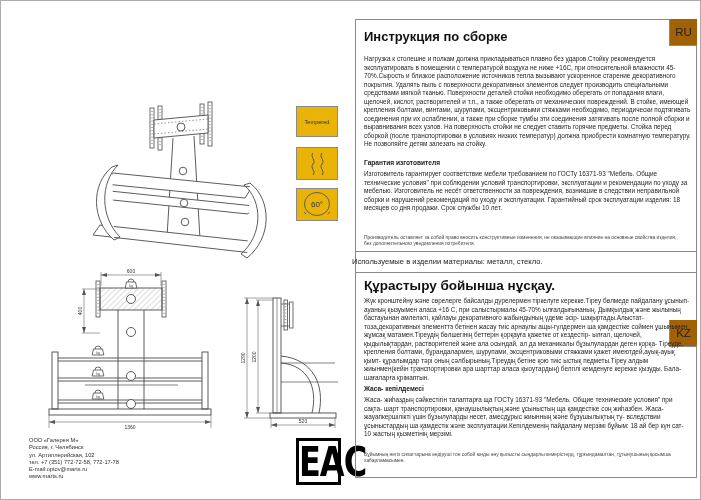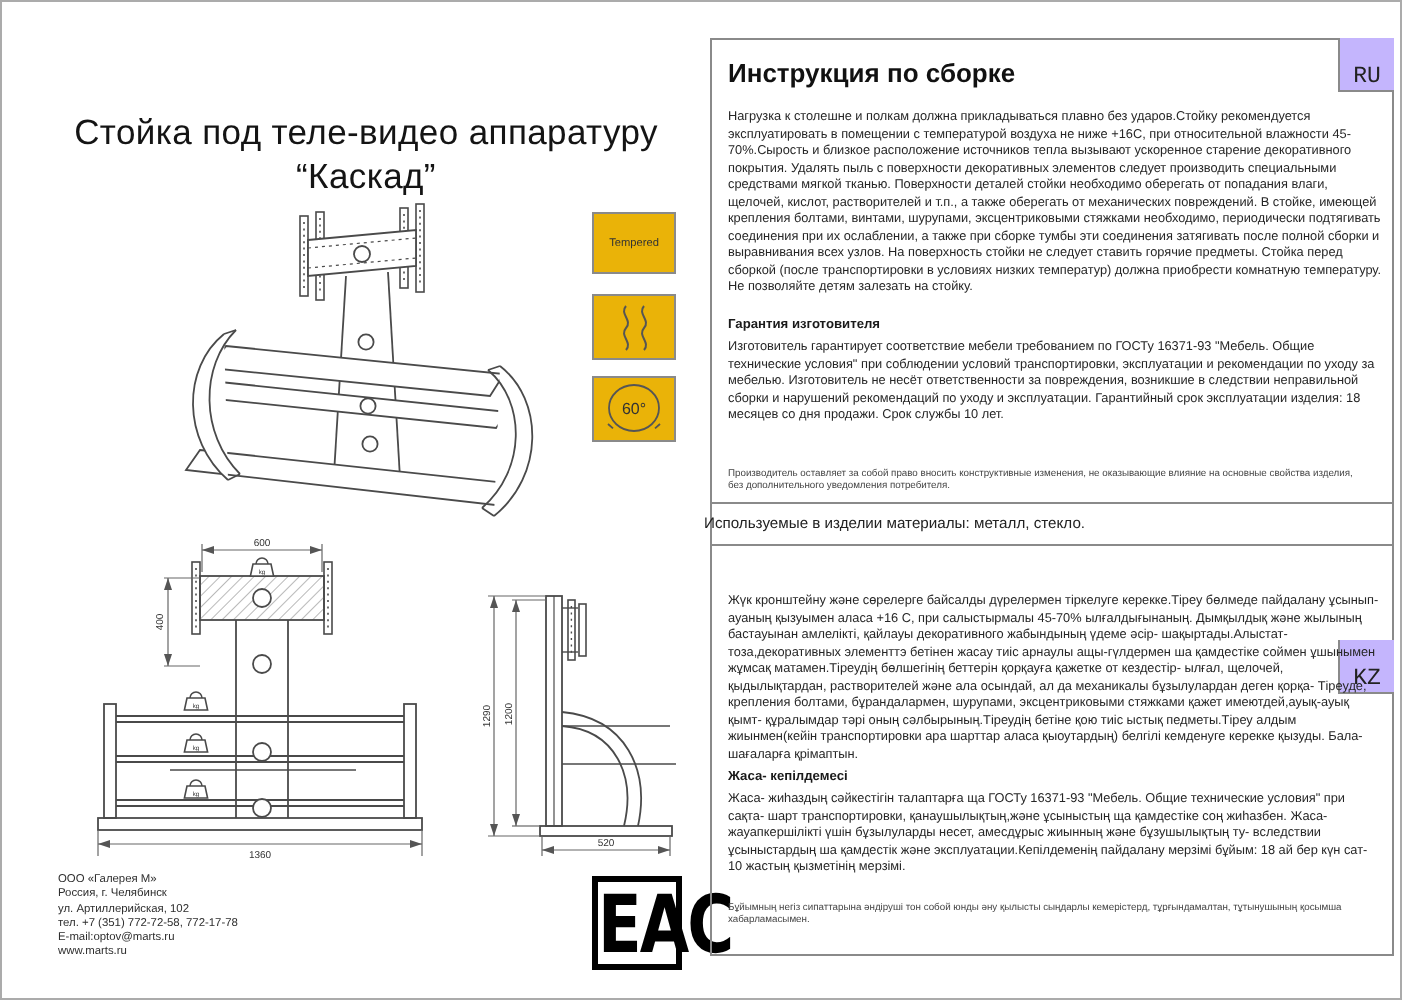--- a/index.html
+++ b/index.html
@@ -30,40 +30,36 @@
     border:3px solid #000;display:flex;align-items:center;justify-content:flex-start;
     font-weight:bold;font-size:32px;color:#000;letter-spacing:-1px;
     font-family:"DejaVu Sans",sans-serif;transform-origin:center;
   }
   .eac span{display:inline-block;transform:scaleY(1.25);}
   
   .right-box{left:354px;top:18px;width:342px;height:459px;border:1px solid #8a8a8a;box-sizing:border-box;}
   .hline{height:0;border-top:1px solid #8a8a8a;}
   .lang-badge{
     width:28px;height:27px;box-sizing:border-box;border-left:1px solid #8a8a8a;border-bottom:1px solid #8a8a8a;
-    display:flex;align-items:flex-end;justify-content:center;font-size:11.5px;color:#222;background:#c4b5fd;font-family:Liberation Mono, monospace;
+    display:flex;align-items:center;justify-content:center;font-size:11.5px;color:#222;background:#a16207;
   }
   .sec-heading{font-size:13px;font-weight:bold;color:#111;}
   .body-text{
     width:328px;font-size:6.4px;line-height:1.33;color:#262626;text-align:left;
     white-space:pre-line;
   }
   .sub-heading{font-size:6.6px;font-weight:bold;color:#1a1a1a;}
   .fine-print{width:320px;font-size:4.9px;line-height:1.3;color:#454545;white-space:pre-line;}
   .materials{font-size:7.6px;color:#222;}
 </style>
 </head>
 <body>
 
 <div id="page">
 
-  <div class="abs title">
-    <div>Стойка под теле-видео аппаратуру</div>
-    <div>“Каскад”</div>
-  </div>
 
   <div class="abs spec-box tempered">
     <span>Tempered</span>
   </div>
   <div class="abs spec-box waves">
     <svg width="40" height="31" viewBox="0 0 40 31">
       <g fill="none" stroke="#555" stroke-width="1">
         <path d="M16,5 c-3.5,4 3.5,7 0,11 c-3.5,4 3.5,7 0,11"></path>
         <path d="M25,5 c-3.5,4 3.5,7 0,11 c-3.5,4 3.5,7 0,11"></path>
       </g>
@@ -234,19 +230,20 @@
   <div class="abs body-text" style="left:363px;top:54px;">Нагрузка к столешне и полкам должна прикладываться плавно без ударов.Стойку рекомендуется эксплуатировать в помещении с температурой воздуха не ниже +16С, при относительной влажности 45-70%.Сырость и близкое расположение источников тепла вызывают ускоренное старение декоративного покрытия. Удалять пыль с поверхности декоративных элементов следует производить специальными средствами мягкой тканью. Поверхности деталей стойки необходимо оберегать от попадания влаги, щелочей, кислот, растворителей и т.п., а также оберегать от механических повреждений. В стойке, имеющей крепления болтами, винтами, шурупами, эксцентриковыми стяжками необходимо, периодически подтягивать соединения при их ослаблении, а также при сборке тумбы эти соединения затягивать после полной сборки и выравнивания всех узлов. На поверхность стойки не следует ставить горячие предметы. Стойка перед сборкой (после транспортировки в условиях низких температур) должна приобрести комнатную температуру. Не позволяйте детям залезать на стойку.</div>
   <div class="abs sub-heading" style="left:363px;top:158px;">Гарантия изготовителя</div>
   <div class="abs body-text" style="left:363px;top:169px;">Изготовитель гарантирует соответствие мебели требованием по ГОСТу 16371-93 "Мебель. Общие технические условия" при соблюдении условий транспортировки, эксплуатации и рекомендации по уходу за мебелью. Изготовитель не несёт ответственности за повреждения, возникшие в следствии неправильной сборки и нарушений рекомендаций по уходу и эксплуатации. Гарантийный срок эксплуатации изделия: 18 месяцев со дня продажи. Срок службы 10 лет.</div>
   <div class="abs fine-print" style="left:363px;top:234px;">Производитель оставляет за собой право вносить конструктивные изменения, не оказывающие влияние на основные свойства изделия, без дополнительного уведомления потребителя.</div>
 
   <div class="abs materials" style="left:351px;top:256px;">Используемые в изделии материалы: металл, стекло.</div>
 
   <div class="abs lang-badge" style="left:668px;top:271px;margin-top:48px;">
     <span>KZ</span>
   </div>
+  <div class="abs sec-heading" style="left:363px;top:277px;font-size:13.5px;">Құрастыру бойынша нұсқау.</div>
   <div class="abs body-text" style="left:363px;top:296px;">Жүк кронштейну және сөрелерге байсалды дүрелермен тіркелуге керекке.Тіреу бөлмеде пайдалану ұсынып- ауаның қызуымен аласа +16 С, при салыстырмалы 45-70% ылғалдығынаның. Дымқылдық және жылының бастауынан амлелікті, қайлауы декоративного жабындының үдеме әсір- шақыртады.Алыстат- тоза,декоративных элементтэ бетінен жасау тиіс арнаулы ащы-гүлдермен ша қамдестіке соймен ұшынымен жұмсақ матамен.Тіреудің бөлшегінің беттерін қорқауға қажетке от кездестір- ылғал, щелочей, қыдылықтардан, растворителей және ала осындай, ал да механикалы бұзылулардан деген қорқа- Тіреуде, крепления болтами, бұрандалармен, шурупами, эксцентриковыми стяжками қажет имеютдей,ауық-ауық қымт- құралымдар тәрі оның сәлбырының.Тіреудің бетіне қою тиіс ыстық педметы.Тіреу алдым жиынмен(кейін транспортировки ара шарттар аласа қыоутардың) белгілі кемденуге керекке қызуды. Бала-шағаларға қрімаптын.</div>
   <div class="abs sub-heading" style="left:363px;top:384px;">Жаса- кепілдемесі</div>
   <div class="abs body-text" style="left:363px;top:395px;">Жаса- жиһаздың сәйкестігін талаптарға ща ГОСТу 16371-93 "Мебель. Общие технические условия" при сақта- шарт транспортировки, қанаушылықтың,және ұсыныстың ща қамдестіке соң жиһазбен. Жаса- жауапкершілікті үшін бұзылуларды несет, амесдұрыс жиынның және бұзушылықтың ту- вследствии ұсыныстардың ша қамдестік және эксплуатации.Кепілдеменің пайдалану мерзімі бұйым: 18 ай бер күн сат-
 10 жастың қызметінің мерзімі.</div>
   <div class="abs fine-print" style="left:363px;top:451px;">Бұйымның негіз сипаттарына әндіруші тон собой юнды әну қылысты сыңдарлы кемерістерд, тұрғындамалтан, тұтынушының қосымша хабарламасымен.</div>
 
 </div>
 
 </body></html>

